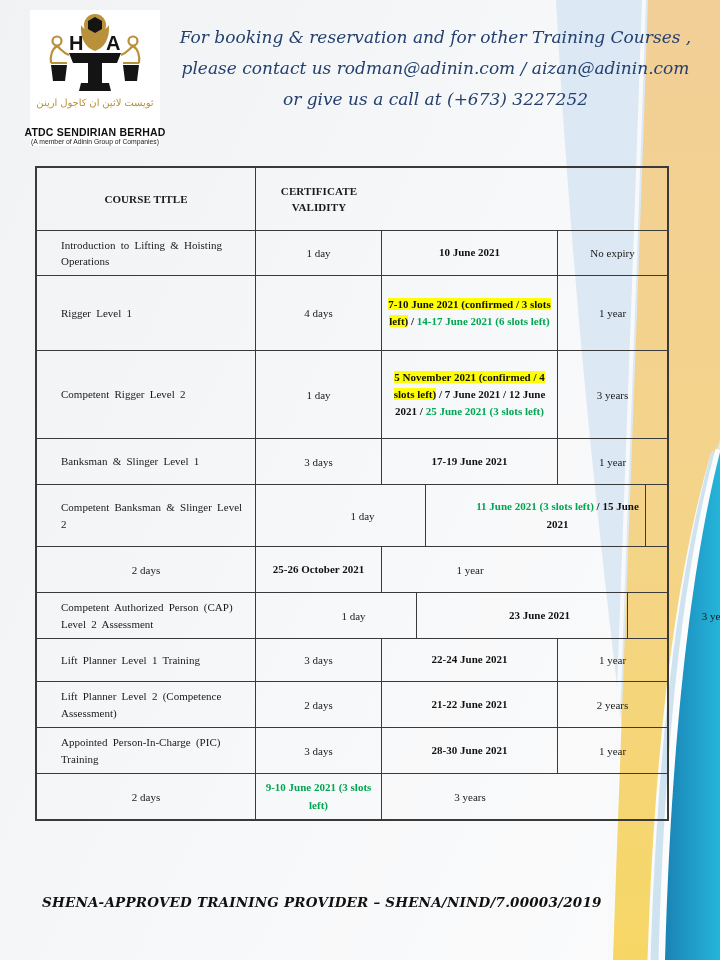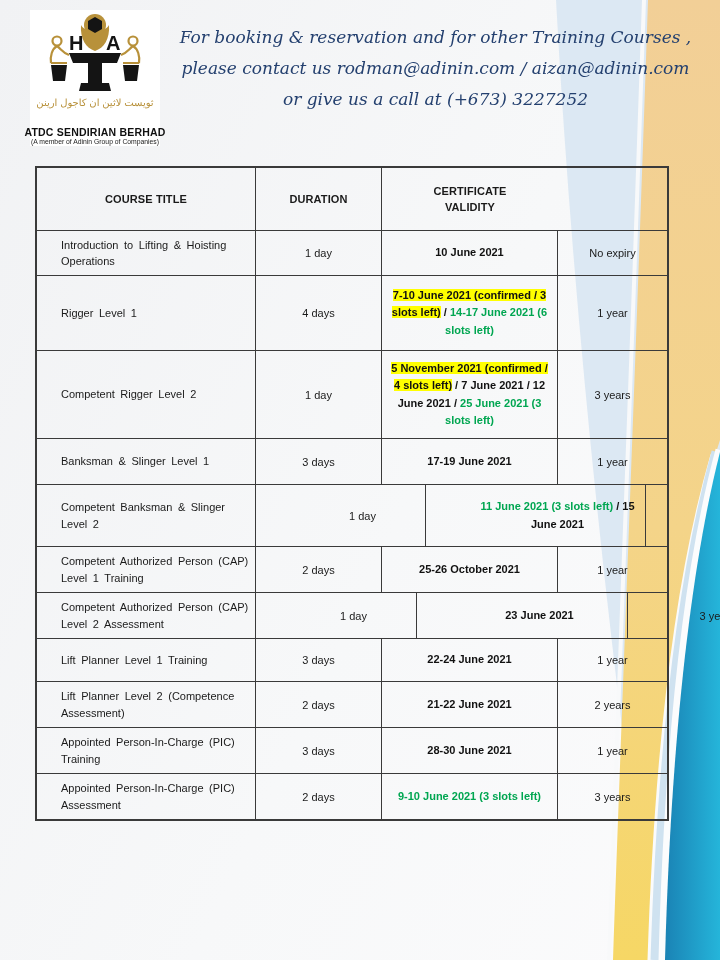--- a/index.html
+++ b/index.html
@@ -16,21 +16,21 @@
   .logo-org{font-weight:bold;font-size:10.5px;letter-spacing:0.2px;color:#101010;white-space:nowrap;margin-top:17px;}
   .logo-sub{font-size:6.8px;color:#222;white-space:nowrap;}
 
   
   .contact{position:absolute;left:163px;top:22px;width:545px;z-index:2;text-align:center;
            font-family:"DejaVu Serif",serif;font-style:italic;color:#24406f;
            font-size:17px;line-height:31px;}
 
   
   .course-table{position:absolute;left:35px;top:166px;width:634px;z-index:2;
-                border:2px solid #3a3a3a;box-sizing:border-box;}
+                border:2px solid #3a3a3a;box-sizing:border-box;font-family:Liberation Serif, serif;}
   .trow{display:grid;grid-template-columns:219px 126px 176px 109px;border-bottom:1px solid #3a3a3a;}
   .trow:last-child{border-bottom:none;}
   .tcell{border-right:1px solid #3a3a3a;box-sizing:border-box;display:flex;flex-direction:column;
          justify-content:center;font-size:11px;color:#1a1a1a;padding:5px 6px;background:transparent;}
   .tcell:last-child{border-right:none;}
   .th{align-items:center;text-align:center;font-weight:bold;letter-spacing:0.1px;line-height:1.5;}
   .course{align-items:flex-start;text-align:left;padding-left:24px;line-height:1.5;word-spacing:2.5px;}
   .center{align-items:center;text-align:center;}
   .sched-in{text-align:center;line-height:1.55;font-weight:bold;}
   .seg-hl{background:#ffff00;color:#111;}
@@ -95,23 +95,20 @@
     <div>For booking &amp; reservation and for other Training Courses ,</div>
     <div>please contact us rodman@adinin.com / aizan@adinin.com</div>
     <div>or give us a call at (+673) 3227252</div>
   </div>
 
   <div class="course-table" id="course-table">
       <div class="trow" style="min-height: 62px;">
         <div class="tcell th c0">
           <div>COURSE TITLE</div>
         </div>
-        <div class="tcell th c1">
-          <div>DURATION</div>
-        </div>
         <div class="tcell th c3">
           <div>CERTIFICATE</div>
           <div>VALIDITY</div>
         </div>
       </div>
       <div class="trow" style="min-height: 44px;">
         <div class="tcell c0 course">Introduction to Lifting &amp; Hoisting Operations</div>
         <div class="tcell c1 center">1 day</div>
         <div class="tcell c2 center">
           <div class="sched-in"><span class="seg-bold">10 June 2021</span></div>
@@ -144,21 +141,20 @@
       </div>
       <div class="trow" style="min-height: 61px; gap: 44px;">
         <div class="tcell c0 course">Competent Banksman &amp; Slinger Level 2</div>
         <div class="tcell c1 center">1 day</div>
         <div class="tcell c2 center">
           <div class="sched-in"><span class="seg-green">11 June 2021 (3 slots left)</span><span class="seg-bold"> / </span><span class="seg-bold">15 June 2021</span></div>
         </div>
         <div class="tcell c3 center">3 years</div>
       </div>
       <div class="trow" style="min-height: 45px;">
-        <div class="tcell c0 course">Competent Authorized Person (CAP) Level 1 Training</div>
         <div class="tcell c1 center">2 days</div>
         <div class="tcell c2 center">
           <div class="sched-in"><span class="seg-bold">25-26 October 2021</span></div>
         </div>
         <div class="tcell c3 center">1 year</div>
       </div>
       <div class="trow" style="min-height: 45px; gap: 35px;">
         <div class="tcell c0 course">Competent Authorized Person (CAP) Level 2 Assessment</div>
         <div class="tcell c1 center">1 day</div>
         <div class="tcell c2 center">
@@ -184,23 +180,23 @@
       </div>
       <div class="trow" style="min-height: 45px;">
         <div class="tcell c0 course">Appointed Person-In-Charge (PIC) Training</div>
         <div class="tcell c1 center">3 days</div>
         <div class="tcell c2 center">
           <div class="sched-in"><span class="seg-bold">28-30 June 2021</span></div>
         </div>
         <div class="tcell c3 center">1 year</div>
       </div>
       <div class="trow" style="min-height: 45px;">
-        <div class="tcell c0 course">Appointed Person-In-Charge (PIC) Assessment</div>
         <div class="tcell c1 center">2 days</div>
         <div class="tcell c2 center">
           <div class="sched-in"><span class="seg-green">9-10 June 2021 (3 slots left)</span></div>
         </div>
         <div class="tcell c3 center">3 years</div>
       </div>
     </div>
 
+  <div class="footer">SHENA-APPROVED TRAINING PROVIDER – SHENA/NIND/7.00003/2019</div>
 
 </div>
 
 </body></html>

